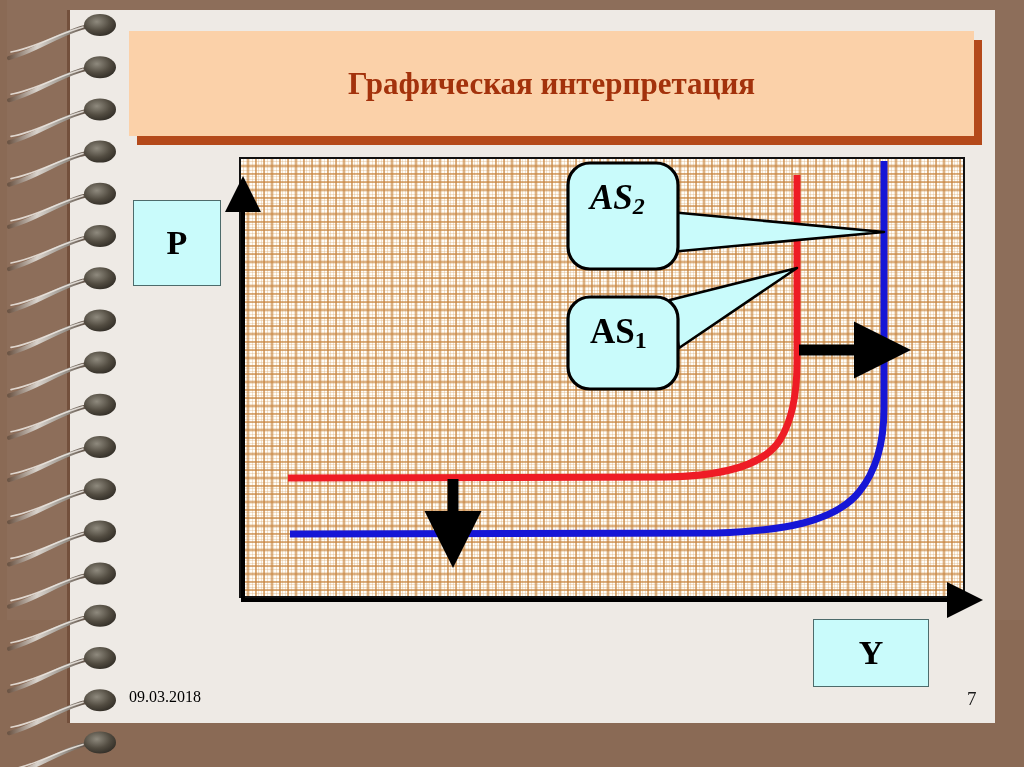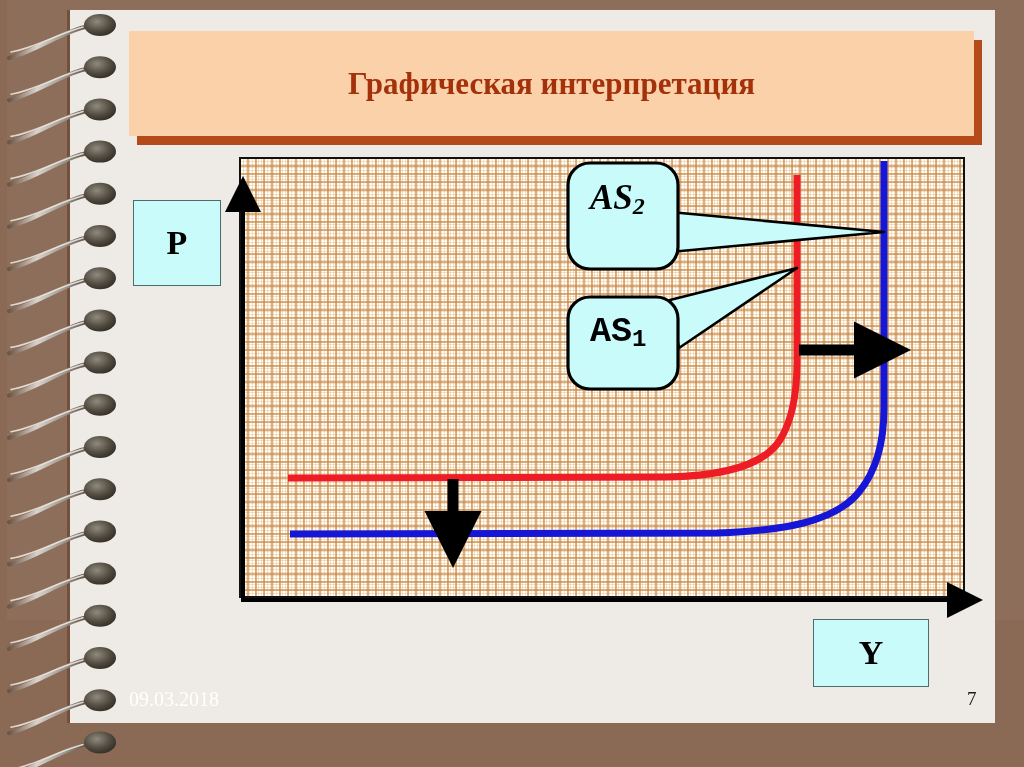--- a/index.html
+++ b/index.html
@@ -161,30 +161,30 @@
     font-weight: bold;
     font-size: 35px;
     color: #000;
     white-space: nowrap;
   }
   .callout-text sub {
     font-size: 24px;
     vertical-align: -0.22em;
   }
   #as2-text { left: 583px; top: 178px; font-style: italic; }
-  #as1-text { left: 583px; top: 312px; font-family: Liberation Mono, monospace; }
+  #as1-text { left: 583px; top: 312px; }
 
   
   #footer-date {
     position: absolute;
     left: 122px;
     top: 688px;
     font-family: "Liberation Serif", serif;
-    font-size: 20px;
-    color: #ffffff;
+    font-size: 16px;
+    color: #000000;
   }
   #footer-page {
     position: absolute;
     left: 960px;
     top: 688px;
     font-family: "Liberation Serif", serif;
     font-size: 19px;
     color: #1a1a1a;
   }
 </style>

